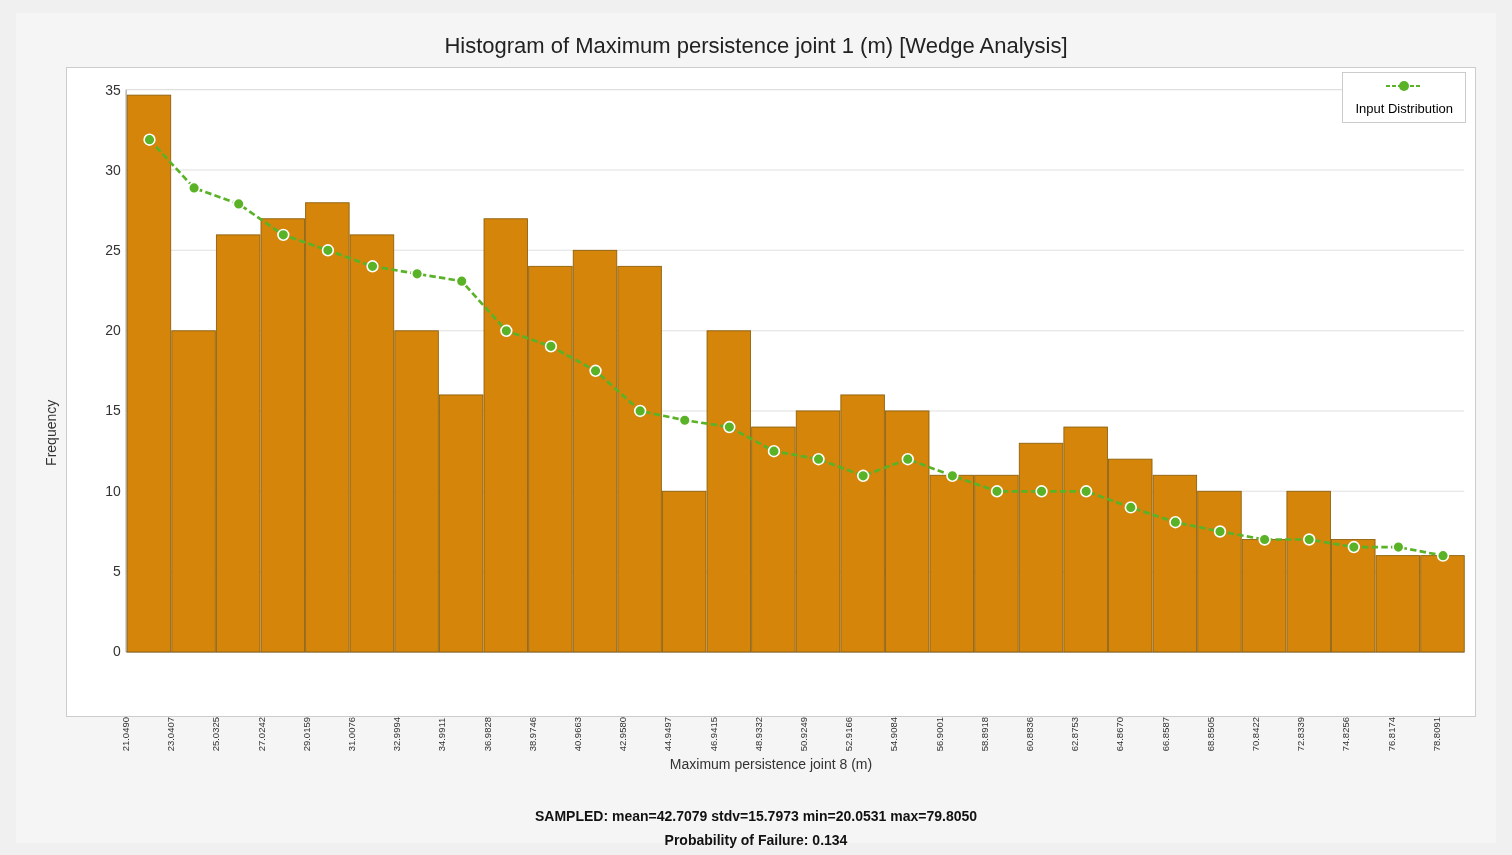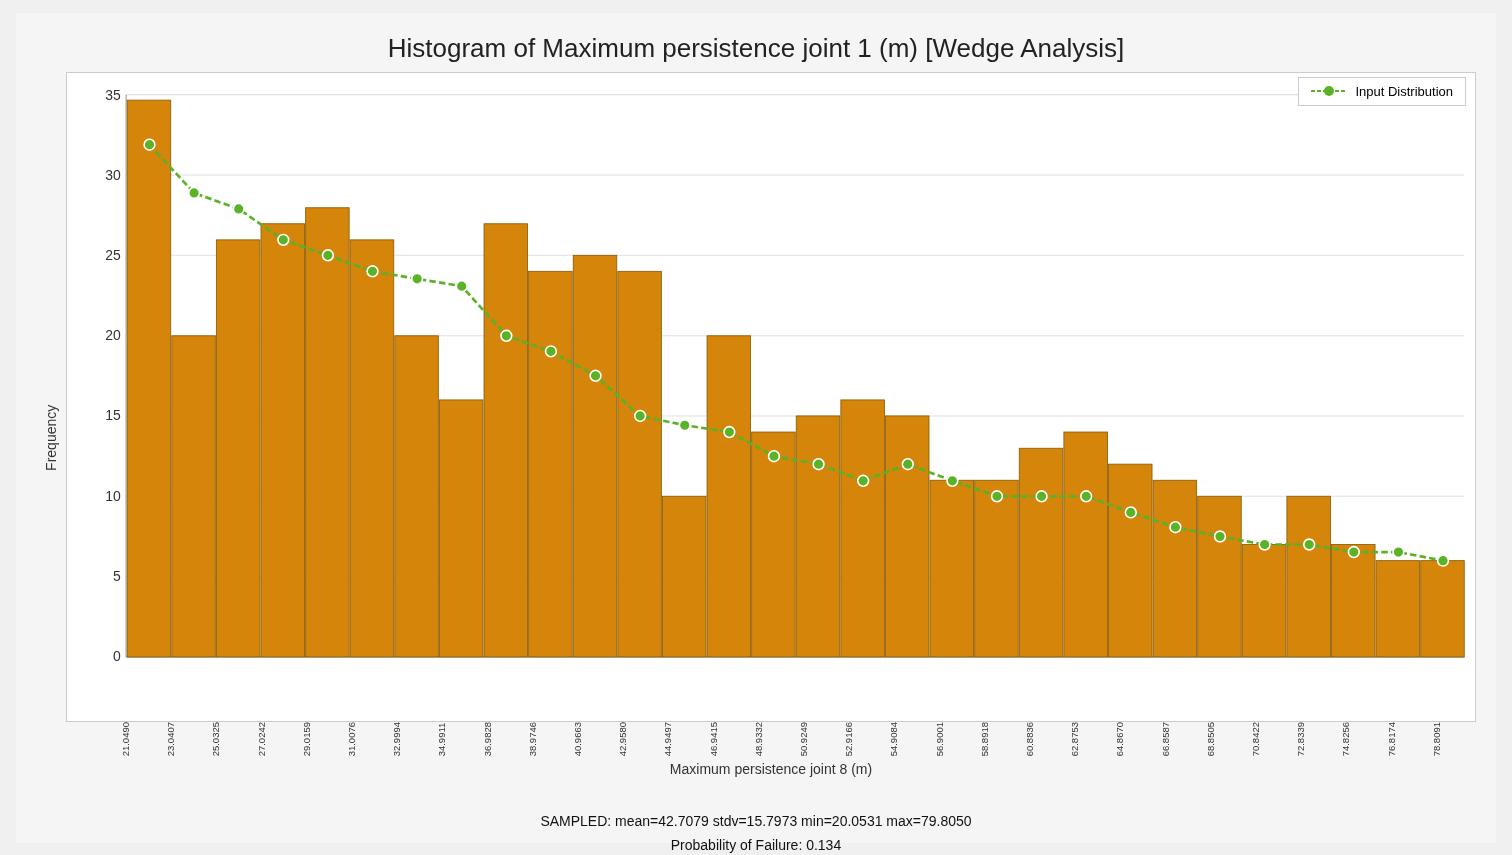--- a/index.html
+++ b/index.html
@@ -16,21 +16,21 @@
       background: #f5f5f5;
       width: 1480px;
       height: 830px;
       position: relative;
       display: flex;
       flex-direction: column;
       align-items: center;
       padding: 10px 20px 10px 20px;
     }
     .chart-title {
-      font-size: 26px;
+      font-size: 22px;
       font-weight: 300;
       color: #222;
       text-align: center;
       margin-bottom: 8px;
       margin-top: 10px;
     }
     .chart-body {
       display: flex;
       flex-direction: row;
       width: 100%;
@@ -59,20 +59,21 @@
       top: 5px;
       right: 10px;
       background: white;
       border: 1px solid #ccc;
       padding: 6px 12px;
       display: flex;
       align-items: center;
       gap: 8px;
       font-size: 13px;
       z-index: 10;
+      flex-direction: column;
     }
     .plot-box {
       flex: 1;
       background: white;
       border: 1px solid #ccc;
       position: relative;
       overflow: hidden;
     }
     .histogram-svg {
       width: 100%;
@@ -90,21 +91,21 @@
       margin-top: 4px;
     }
     .stats-container {
       text-align: center;
       margin-top: 8px;
       font-size: 14px;
       color: #111;
       line-height: 1.7;
     }
     .stats-container .stats-line {
-      font-weight: normal;
+      font-weight: bold;
     }
   </style>
 </head>
 <body>
 
 <div class="chart-container">
   <div class="chart-title">Histogram of Maximum persistence joint 1 (m) [Wedge Analysis]</div>
 
   <div class="chart-body">
     <div class="y-axis-label">Frequency</div>

